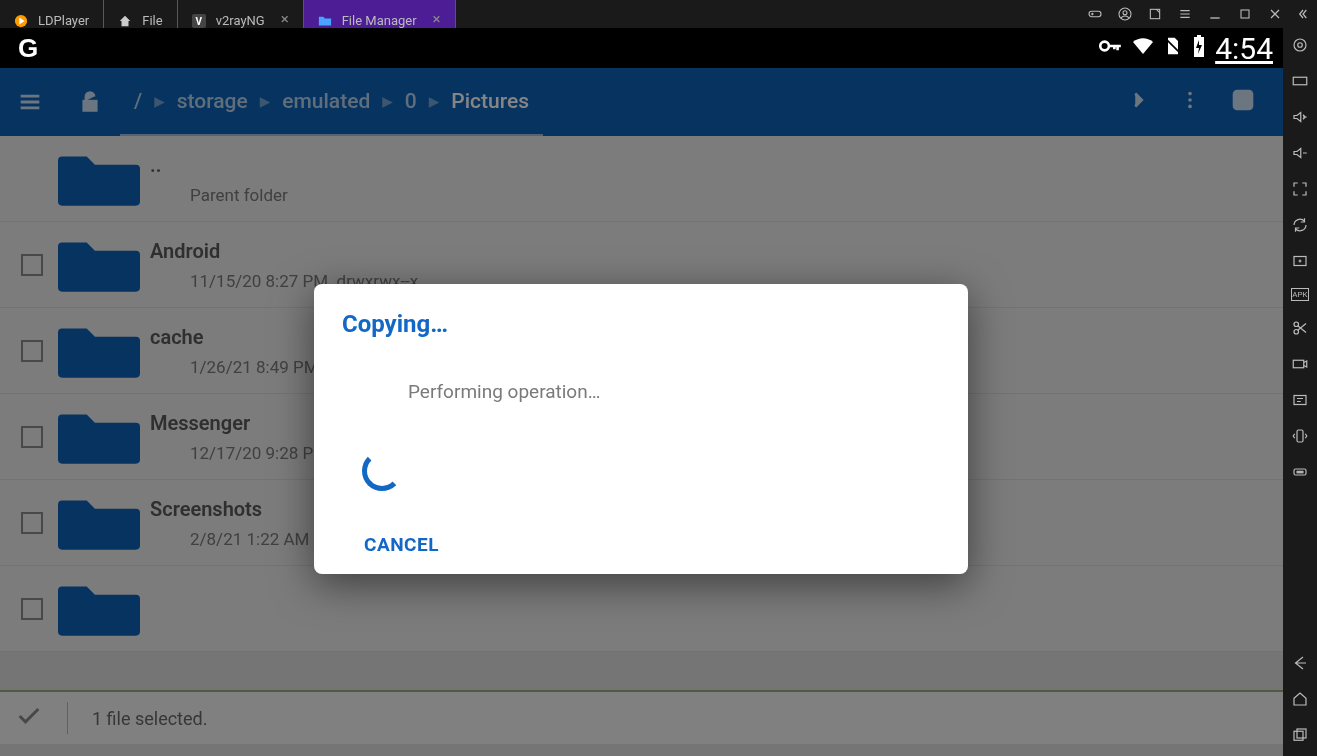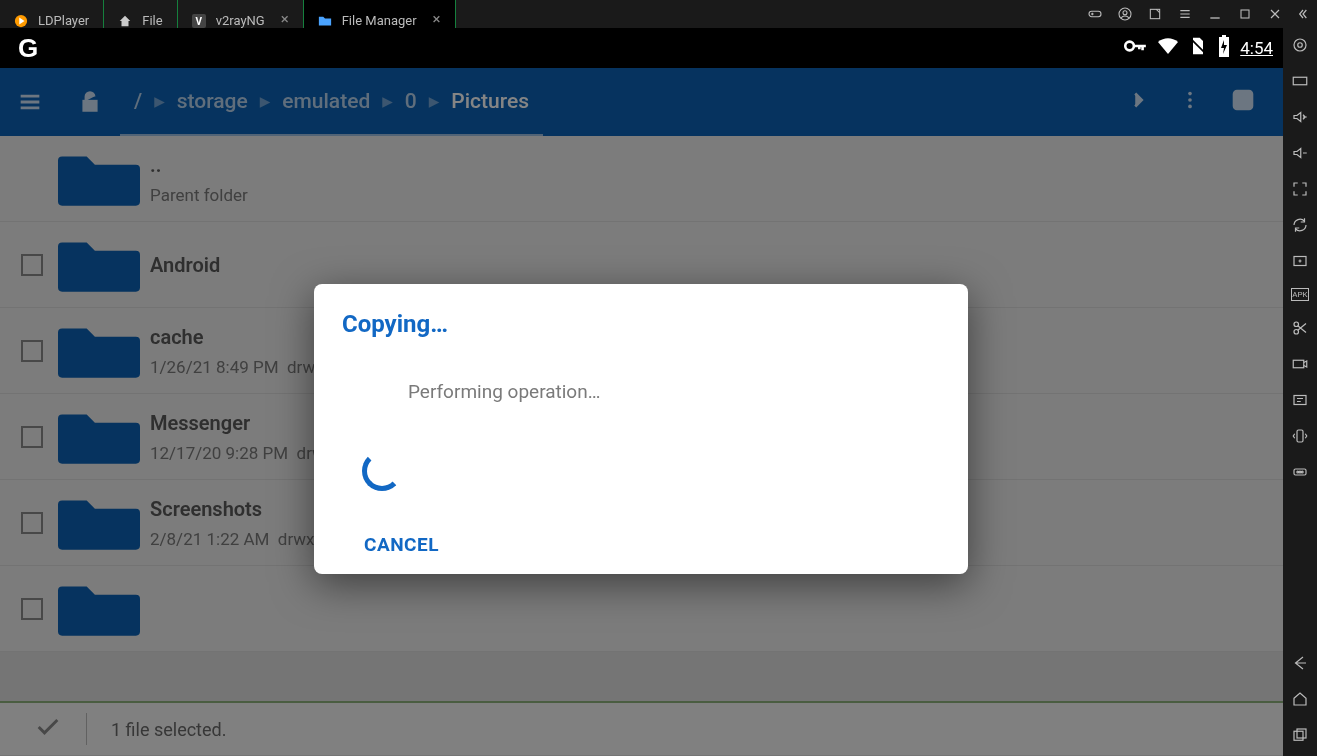--- a/index.html
+++ b/index.html
@@ -3,21 +3,21 @@
 <meta charset="utf-8">
 <style>
 * { margin:0; padding:0; box-sizing:border-box; font-family: Roboto, Arial, sans-serif; }
 body { background:#000; width:1317px; height:756px; overflow:hidden; position:relative; }
 
 
 .ld-topbar { height:28px; background:#1a1a1a; display:flex; align-items:center; color:#bbb; font-size:13px; position:relative;}
 .ld-tabs { display:flex; height:100%; align-items:center;}
 .ld-tab { display:flex; align-items:flex-end; height:100%; padding:0 14px; gap:10px; border-right:1px solid #15803d; cursor:pointer; }
 .ld-tab.logo { background:#1a1a1a; }
-.ld-tab.active { background:#000000; }
+.ld-tab.active { background:#4c1d95; }
 .ld-tab .close { margin-left:6px; color:#888; font-size:15px; }
 .ld-tab svg, .ld-tab .ticon { width:14px; height:14px; }
 .ld-wincontrols { position:absolute; right:4px; top:0; height:100%; display:flex; align-items:center; gap:14px; color:#bbb; }
 .ld-wincontrols span { cursor:pointer; display:flex; align-items:center; }
 .ld-wincontrols svg { width:16px; height:16px; }
 
 
 .android { position:absolute; left:0; top:28px; width:1283px; height:728px; background:#e0e0e0; }
 .status-bar { height:40px; background:#000; display:flex; align-items:center; color:#fff; font-size:22px; padding:0 10px; justify-content:space-between;}
 .status-bar .right { display:flex; align-items:center; gap:8px;}
@@ -37,25 +37,25 @@
 
 
 .file-list { background:#ededed; }
 .row { display:flex; align-items:center; height:86px; padding:0 12px; border-bottom:1px solid #dcdcdc;}
 .row .cb { width:40px; display:flex; justify-content:center;}
 .row .cb .box { width:22px; height:22px; border:2px solid #8a8a8a;}
 .row .folder { width:82px; height:62px; margin:0 10px 0 6px;}
 .row .folder svg { width:82px; height:62px;}
 .row .txt { display:flex; flex-direction:column; gap:8px;}
 .row .name { font-size:20px; font-weight:600; color:#5a5a5a;}
-.row .meta { font-size:17px; color:#7b7b7b;}
+.row .meta { font-size:17px; color:#7b7b7b;margin-left:40px;}
 .file-list .parent .name { color:#5a5a5a;}
 
 
-.status-strip { position:absolute; left:0; bottom:1px; width:100%; height:54px; display:flex; align-items:center; background:#f5f5f5; border-top:2px solid #8fb37e; color:#6a6a6a; font-size:18px; padding-left:34px; gap:24px;}
+.status-strip { position:absolute; left:0; bottom:12px; width:100%; height:54px; display:flex; align-items:center; background:#f5f5f5; border-top:2px solid #8fb37e; color:#6a6a6a; font-size:18px; padding-left:15px; gap:24px;}
 .status-strip .divider { width:1px; height:60%; background:#bbb; }
 .status-strip svg { stroke:#8a8a8a; }
 
 
 .scrim { position:absolute; inset:0; background:rgba(0,0,0,.48);}
 
 .dialog { position:absolute; width:654px; background:#fff; left:314px; top:216px; border-radius:8px; box-shadow:0 10px 40px rgba(0,0,0,.5); padding:26px 28px 18px; }
 .dialog h2 { color:#1268c4; font-size:24px; font-weight:700; margin-bottom:42px;}
 .dialog .body { display:flex; gap:28px; align-items:flex-start; padding-left:20px;}
 .dialog .msg { font-size:19px; color:#7a7a7a; margin-bottom:22px;}
@@ -168,21 +168,21 @@
           </svg></span>
       <span><svg width="20" height="22" viewBox="0 0 24 24" fill="#7a8a95">
             <path d="M6 2h8l4 4v16H6z"></path>
             <path stroke="#000" stroke-width="2" d="M4 4l16 16"></path>
           </svg></span>
       <span><svg width="16" height="24" viewBox="0 0 12 24">
             <rect x="1" y="3" width="10" height="20" fill="#fff"></rect>
             <rect x="4" y="1" width="4" height="2" fill="#fff"></rect>
             <path d="M6 6 3 14h3l-1 6 4-9H6z" fill="#000"></path>
           </svg></span>
-      <span style="font-size:17px;text-decoration:underline;">4:54</span>
+      <span style="font-size:30px;text-decoration:underline;">4:54</span>
     </div>
   </div>
 
   <div class="app-content">
    <div class="app-inner">
 
     <div class="app-header">
       <span class="ico">
         <svg width="28" height="28" viewBox="0 0 24 24" stroke="#cfe3f7" stroke-width="2.4">
               <path d="M4 7h16M4 12h16M4 17h16"></path>
@@ -236,20 +236,21 @@
 
       <div class="row">
         <div class="cb">
               <div class="box"></div>
             </div>
         <div class="folder"><svg viewBox="0 0 80 60">
                 <path fill="#0d63b6" d="M4 8h24l8 8h40a4 4 0 0 1 4 4v32a4 4 0 0 1-4 4H4a4 4 0 0 1-4-4V12a4 4 0 0 1 4-4z"></path>
               </svg></div>
         <div class="txt">
           <span class="name">Android</span>
+          <span class="meta"><span>11/15/20 8:27 PM</span>&nbsp;&nbsp;<span>drwxrwx--x</span></span>
         </div>
       </div>
       <div class="row">
         <div class="cb">
               <div class="box"></div>
             </div>
         <div class="folder"><svg viewBox="0 0 80 60">
                 <path fill="#0d63b6" d="M4 8h24l8 8h40a4 4 0 0 1 4 4v32a4 4 0 0 1-4 4H4a4 4 0 0 1-4-4V12a4 4 0 0 1 4-4z"></path>
               </svg></div>
         <div class="txt">

